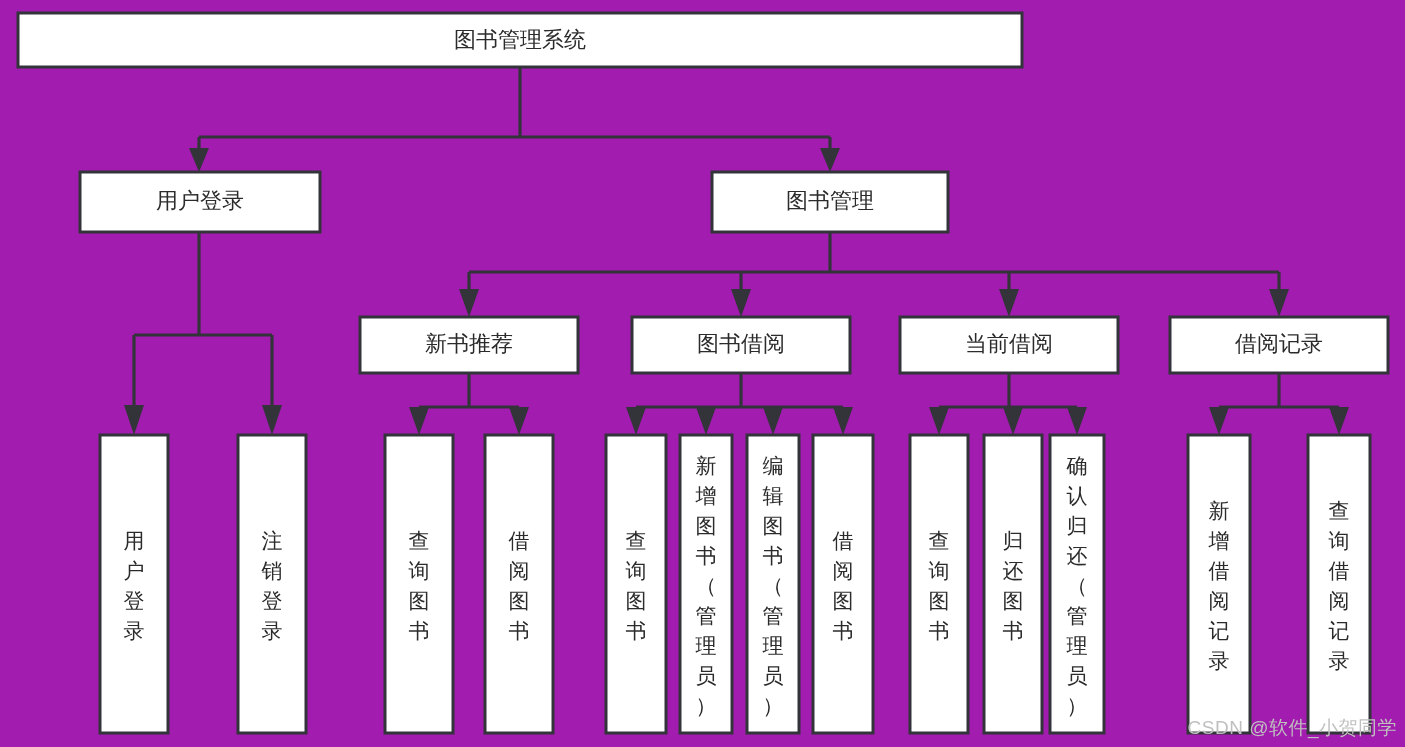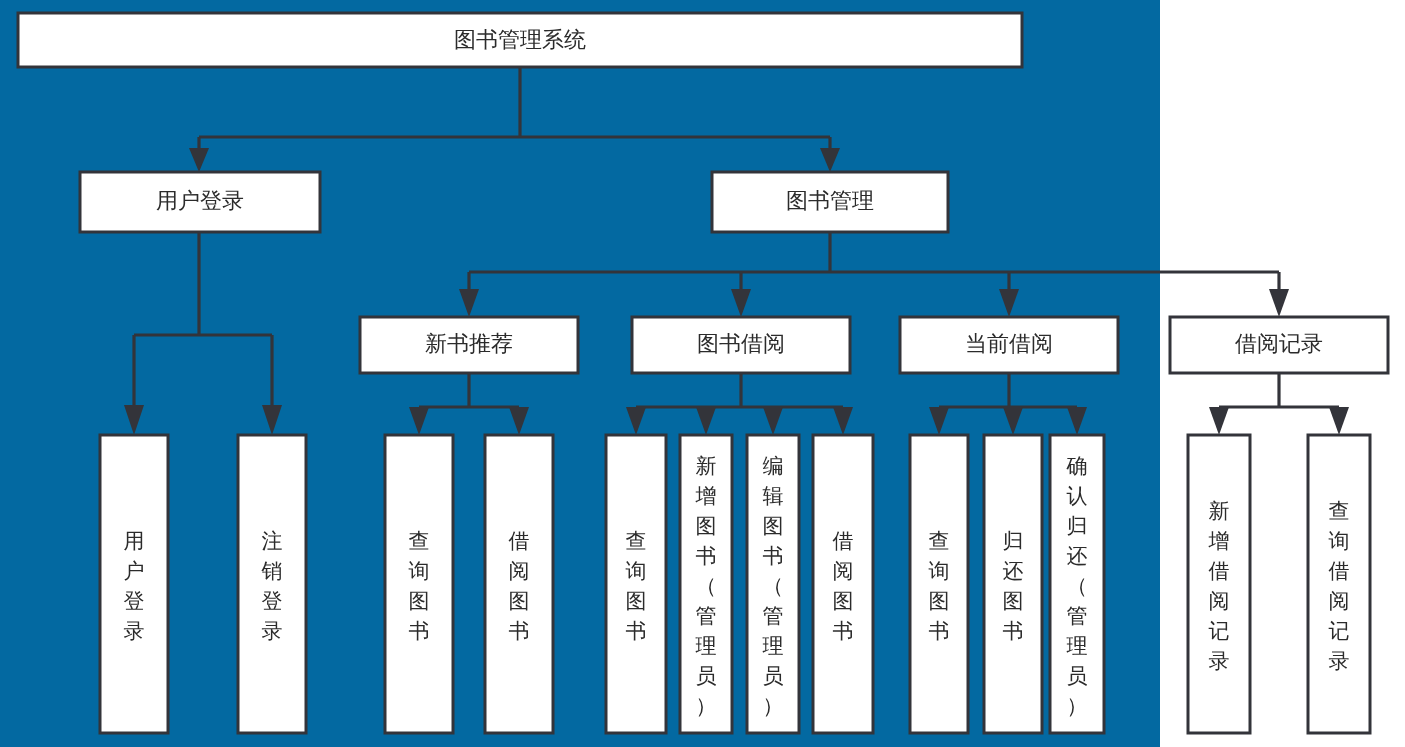--- a/index.html
+++ b/index.html
@@ -9,23 +9,23 @@
   }
   body {
     width: 1405px;
     height: 747px;
     font-family: "Liberation Sans", "DejaVu Sans", sans-serif;
     overflow: hidden;
     position: relative;
   }
   #diagram-root {
     position: relative;
-    width: 1160px;
+    width: 1405px;
     height: 747px;
-    background: #0369a1;
+    background: #a21caf;
   }
   svg#tree-svg {
     position: absolute;
     left: 0;
     top: 0;
     width: 1405px;
     height: 747px;
     display: block;
   }
   .node-box {
@@ -214,13 +214,14 @@
           <text class="node-label-v" x="1219" y="518"><tspan x="1219" dy="0">新</tspan><tspan x="1219" dy="30">增</tspan><tspan x="1219" dy="30">借</tspan><tspan x="1219" dy="30">阅</tspan><tspan x="1219" dy="30">记</tspan><tspan x="1219" dy="30">录</tspan></text>
         </g>
         <g>
           <rect class="node-box" x="1308" y="435" width="62" height="298"></rect>
           <text class="node-label-v" x="1339" y="518"><tspan x="1339" dy="0">查</tspan><tspan x="1339" dy="30">询</tspan><tspan x="1339" dy="30">借</tspan><tspan x="1339" dy="30">阅</tspan><tspan x="1339" dy="30">记</tspan><tspan x="1339" dy="30">录</tspan></text>
         </g>
       </g>
 
   </svg>
 
+  <div class="watermark">CSDN @软件_小贺同学</div>
 </div>
 
 </body></html>

